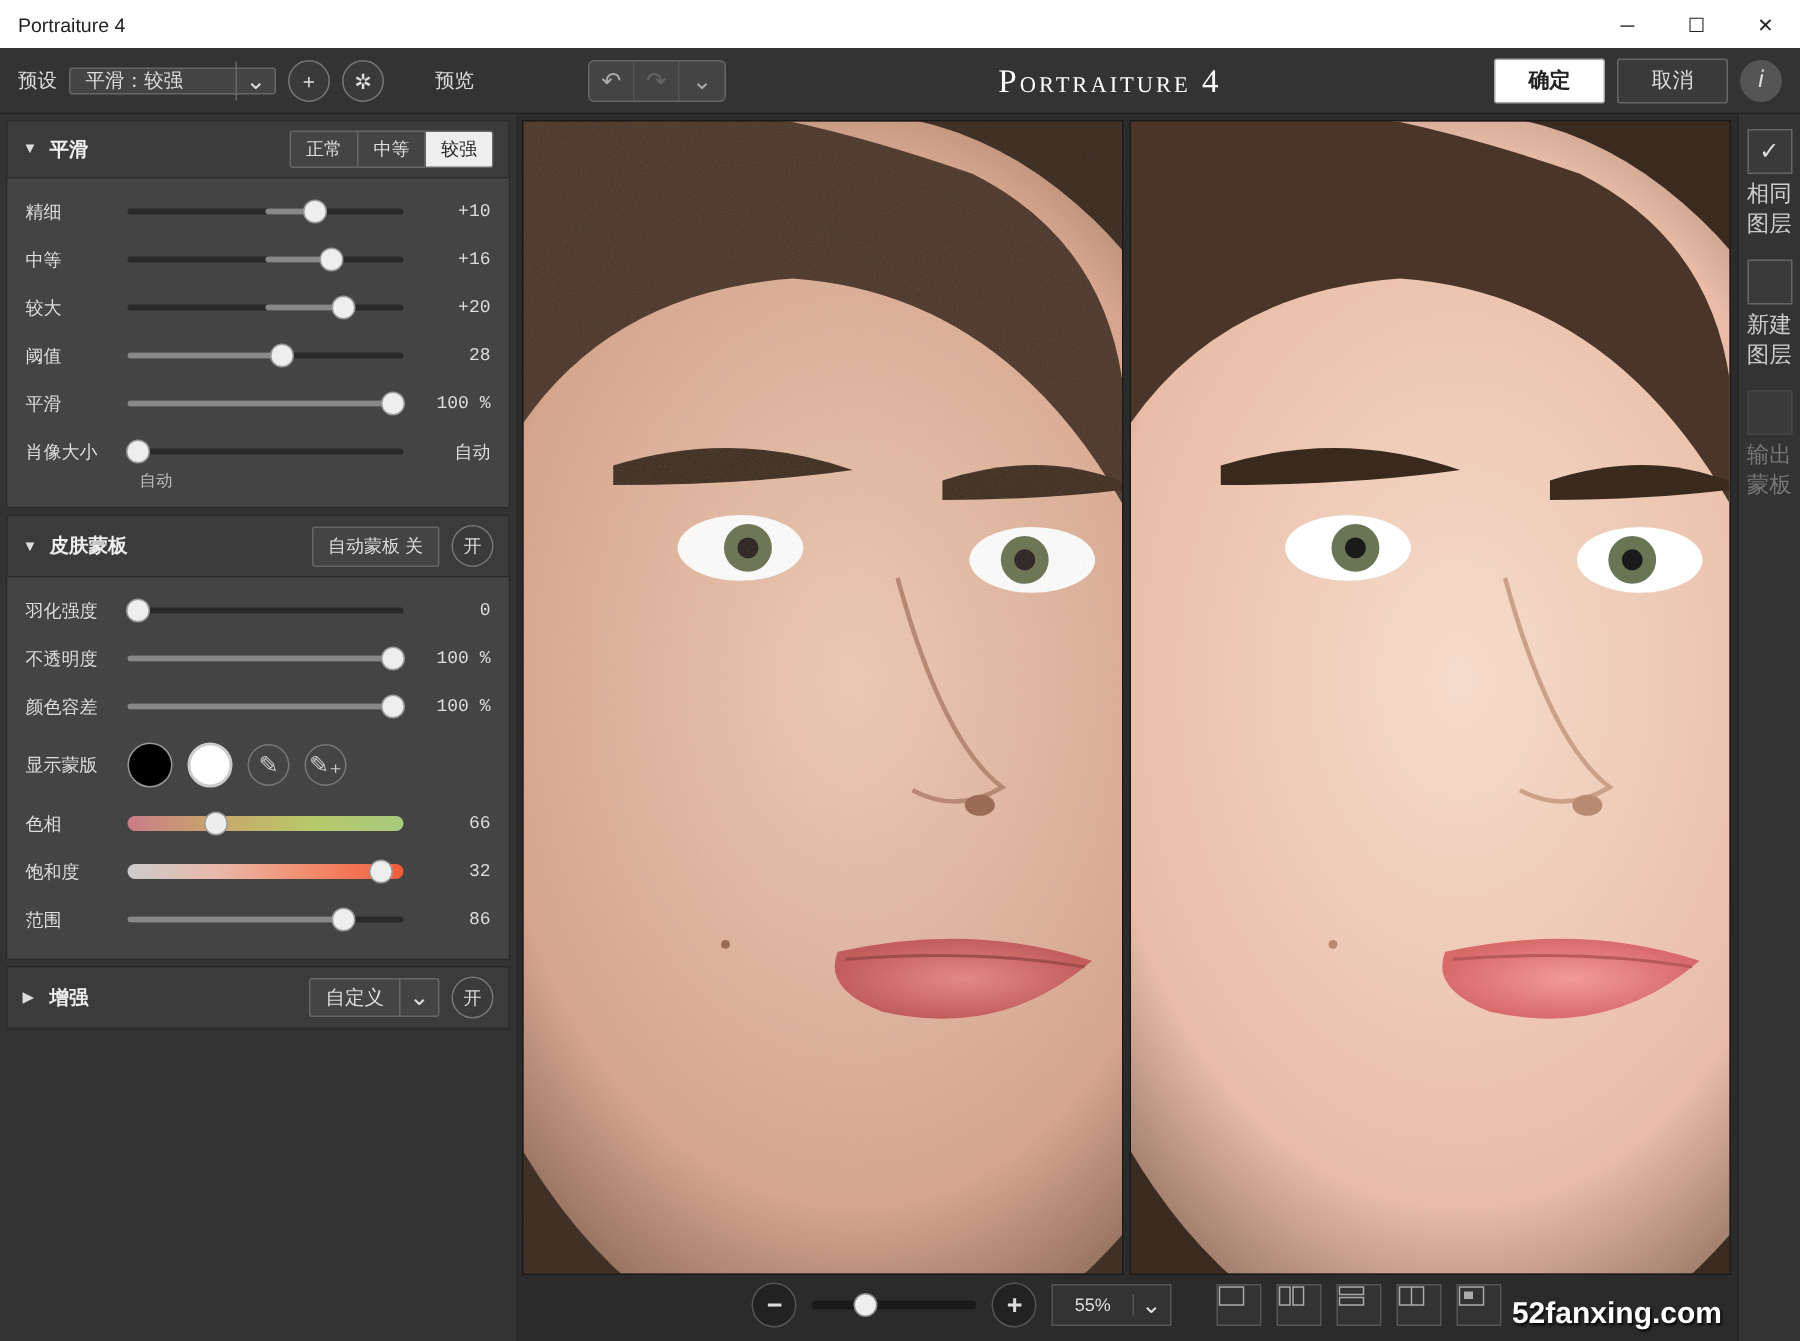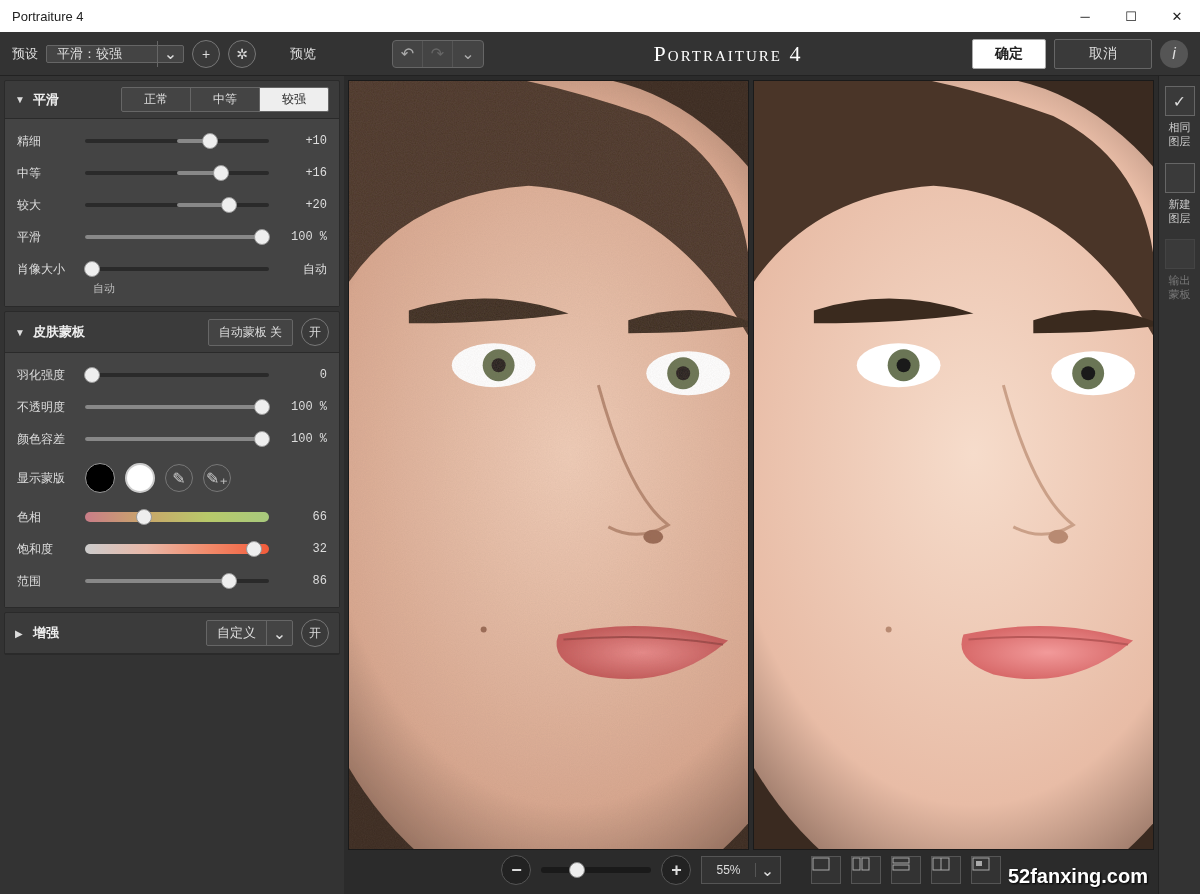--- a/index.html
+++ b/index.html
@@ -12,31 +12,31 @@
 .lbl { color: #ddd; font-size: 13px; }
 .dropdown { display: flex; align-items: center; background: #444; border: 1px solid #666; height: 18px; border-radius: 2px; }
 .dropdown .ddtext { color: #ddd; font-size: 13px; padding: 0 10px; min-width: 110px; }
 .dropdown .ddarrow { width: 26px; height: 26px; border-left: 1px solid #666; display: flex; align-items: center; justify-content: center; color: #ddd; }
 .iconbtn { width: 28px; height: 28px; border-radius: 14px; border: 1px solid #777; display: flex; align-items: center; justify-content: center; color: #ddd; font-size: 14px; background: #3a3a3a; }
 .undo-group { display: flex; background: #444; border: 1px solid #666; border-radius: 4px; height: 28px; overflow: hidden; }
 .undo-group > div { width: 30px; display: flex; align-items: center; justify-content: center; color: #aaa; border-right: 1px solid #555; }
 .undo-group > div:last-child { border-right: none; }
 .brand { color: #fff; font-size: 22px; letter-spacing: 2px; font-weight: 400; flex: 1; text-align: center; font-family: Georgia, serif; font-variant: small-caps;}
 .btn-primary { background: #fff; color: #222; border: 1px solid #aaa; padding: 5px 22px; font-size: 14px; font-weight: bold; border-radius: 2px; }
-.btn-secondary { background: #3a3a3a; color: #ddd; border: 1px solid #666; padding: 5px 34px; font-size: 14px; border-radius: 2px; }
+.btn-secondary { background: #3a3a3a; color: #ddd; border: 1px solid #666; padding: 5px 22px; font-size: 14px; border-radius: 2px; }
 .info-btn { width: 28px; height: 28px; border-radius: 14px; background: #555; color: #ddd; display: flex; align-items: center; justify-content: center; font-style: italic; font-family: Georgia, serif;}
 
 .body { flex: 1; display: flex; min-height: 0; }
 .sidebar { width: 344px; background: #333; display: flex; flex-direction: column; gap: 4px; padding: 4px; overflow: hidden; }
 .panel { background: #3b3b3b; border: 1px solid #2a2a2a; border-radius: 2px; }
 .panel-hdr { display: flex; align-items: center; padding: 6px 10px; gap: 8px; border-bottom: 1px solid #2a2a2a; }
 .panel-hdr .tri { color: #ddd; font-size: 10px; width: 10px; }
 .panel-hdr .ptitle { color: #eee; font-size: 13px; font-weight: bold; flex: 1; }
 .seg { display: flex; }
-.seg > div { border: 1px solid #666; padding: 3px 22px; font-size: 12px; color: #ddd; background: #444; margin-left: -1px;}
+.seg > div { border: 1px solid #666; padding: 3px 10px; font-size: 12px; color: #ddd; background: #444; margin-left: -1px;}
 .seg > div.active { background: #eee; color: #222; }
 .seg > div:first-child { border-radius: 2px 0 0 2px;}
 .seg > div:last-child { border-radius: 0 2px 2px 0;}
 .panel-body { padding: 6px 12px 10px 12px; background: #444; }
 .slider-row { display: flex; align-items: center; height: 32px; gap: 10px; }
 .slider-row .slabel { width: 58px; color: #ddd; font-size: 12px; }
 .slider-row .strack { flex: 1; position: relative; height: 18px; display: flex; align-items: center; }
 .strack .bar { position: absolute; left: 0; right: 0; height: 4px; background: #2a2a2a; border-radius: 2px; }
 .strack .fill { position: absolute; left: 0; height: 4px; background: #888; border-radius: 2px; }
 .strack .knob { position: absolute; width: 16px; height: 16px; border-radius: 8px; background: #eee; border: 1px solid #999; top: 1px; transform: translateX(-8px); }
@@ -61,21 +61,21 @@
 .zoom-track { width: 110px; height: 6px; background: #1a1a1a; border-radius: 3px; position:relative;}
 .zoom-track .knob { position:absolute; width:16px;height:16px;border-radius:8px;background:#eee;border:1px solid #888; top:-5px;}
 .zoom-dd { display:flex; border:1px solid #555; background:#333; height:28px; align-items:center;justify-content:center;}
 .zoom-dd .zt { color:#ddd; font-size:12px; padding: 0 14px; border-right:1px solid #555;}
 .zoom-dd .za { width:24px; text-align:center; color:#ddd;}
 .view-btn { width:30px;height:28px;border:1px solid #555;background:#333;}
 .wm { position:absolute; right:10px; bottom:6px; color:#fff; font-size:20px; font-weight:bold; text-shadow:1px 1px 2px #000;}
 .rightbar { width: 42px; background: #333; border-left:1px solid #222; display:flex; flex-direction:column; align-items:center; padding-top: 10px; gap: 4px;}
 .rbtn { width: 30px; height: 30px; border:1px solid #666; background:#3a3a3a; display:flex;align-items:center;justify-content:center; color:#ddd;}
 .rbtn.check { background:#3a3a3a;}
-.rlabel { font-size: 11px; color:#ccc; writing-mode: horizontal-tb; text-align:left; line-height:1.3; margin-bottom:10px;}
+.rlabel { font-size: 15px; color:#ccc; writing-mode: horizontal-tb; text-align:left; line-height:1.3; margin-bottom:10px;}
 .rlabel.dim { color:#777;}
 
 svg.face-svg { width:100%; height:100%; }
 </style>
 </head>
 <body>
 
 <div class="titlebar">
   <span>Portraiture 4</span>
   <div class="spacer"></div>
@@ -154,20 +154,29 @@
             <span class="sval">+16</span>
           </div>
           <div class="slider-row">
             <span class="slabel">较大</span>
             <div class="strack">
                 <div class="bar"></div>
                 <div class="fill" style="left:50%;width:28%"></div>
                 <div class="knob" style="left:78%"></div>
               </div>
             <span class="sval">+20</span>
+          </div>
+          <div class="slider-row">
+            <span class="slabel">阈值</span>
+            <div class="strack">
+                <div class="bar"></div>
+                <div class="fill" style="width:56%"></div>
+                <div class="knob" style="left:56%"></div>
+              </div>
+            <span class="sval">28</span>
           </div>
           <div class="slider-row">
             <span class="slabel">平滑</span>
             <div class="strack">
                 <div class="bar"></div>
                 <div class="fill" style="width:96%"></div>
                 <div class="knob" style="left:96%"></div>
               </div>
             <span class="sval">100 %</span>
           </div>

